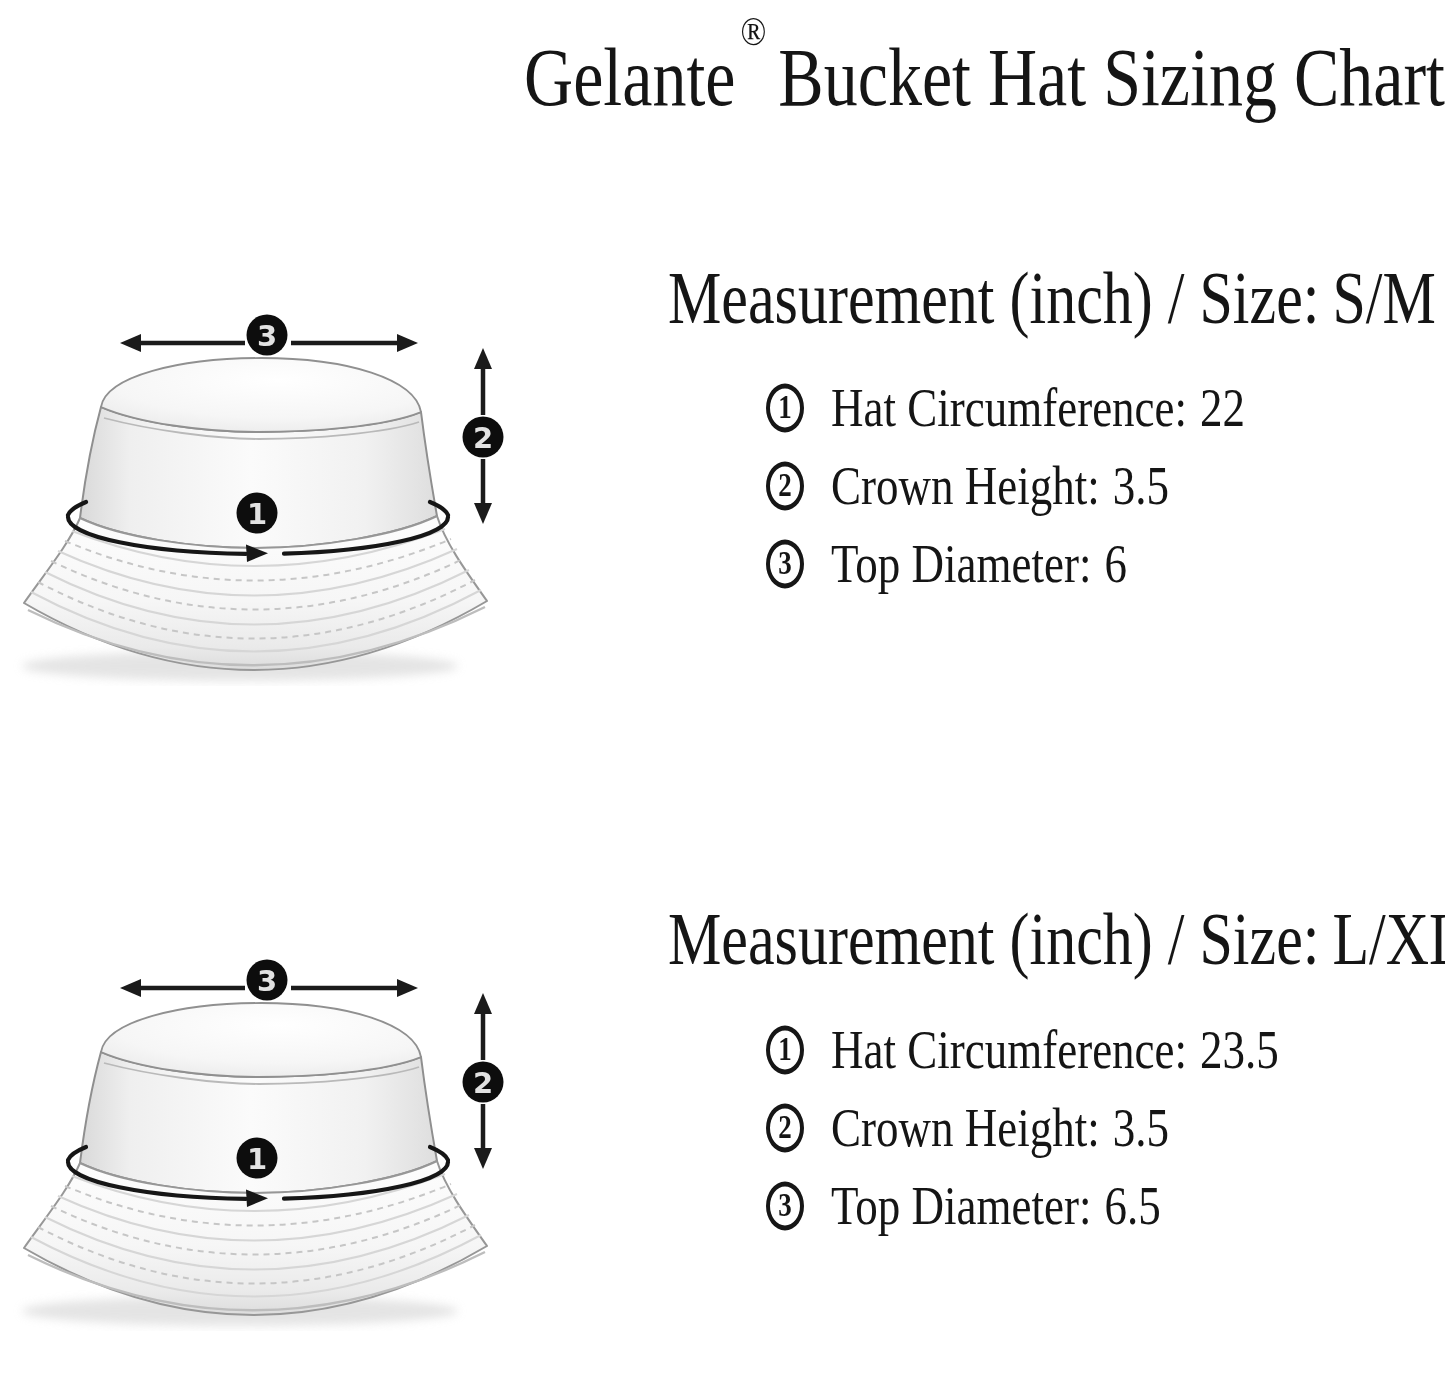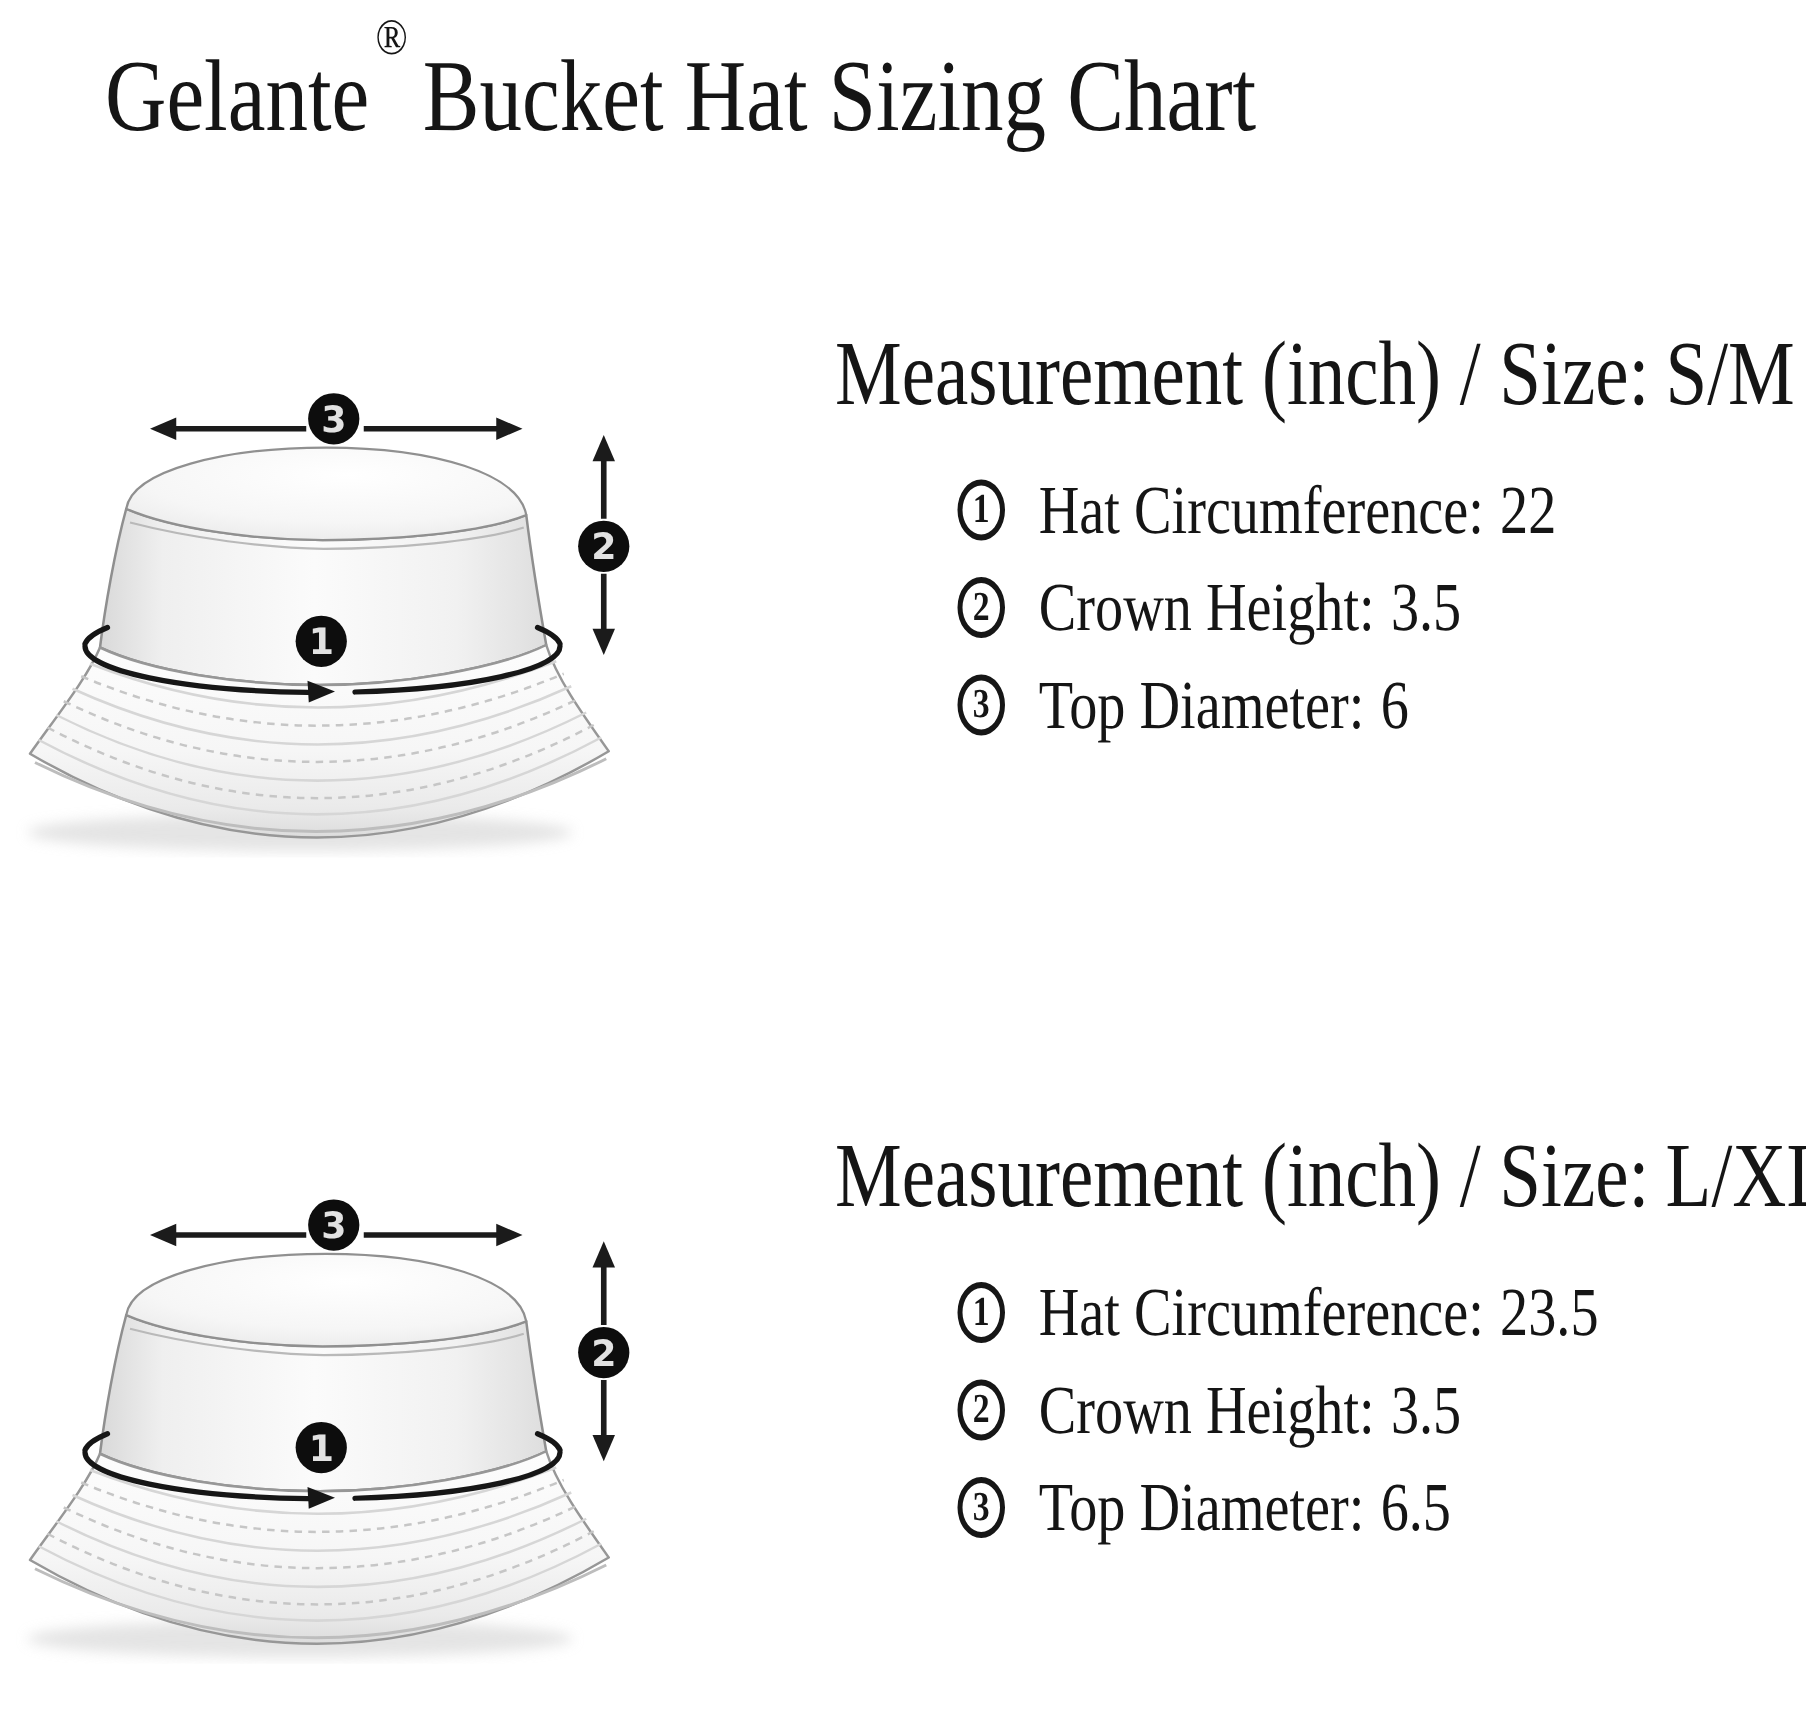--- a/index.html
+++ b/index.html
@@ -1,21 +1,21 @@
 <!DOCTYPE html>
 <html><head>
 <meta charset="utf-8">
 <style>
   html,body{margin:0;padding:0;background:#ffffff;}
   body{width:1445px;height:1378px;position:relative;overflow:hidden;
        font-family:"Liberation Serif","DejaVu Serif",serif;color:#151515;}
   .page{position:absolute;inset:0;background:#fff;}
 
   
-  .title-wrap{position:absolute;left:84px;right:0;top:18px;text-align:left;}
+  .title-wrap{position:absolute;left:84px;right:0;top:18px;text-align:right;}
   .title{display:inline-block;font-size:68px;line-height:94px;white-space:nowrap;
          transform:scaleY(1.2);transform-origin:center;}
   .title sup{font-size:34px;position:relative;top:-27px;margin:0 12px 0 5px;}
 
   
   .hat{position:absolute;left:0;width:512px;height:374px;}
   .hat-1{top:312px;}
   .hat-2{top:957px;}
   .badge-digit{font-family:"DejaVu Sans","Liberation Sans",sans-serif;font-weight:bold;
                font-size:29px;fill:#e2e2e2;text-anchor:middle;}

